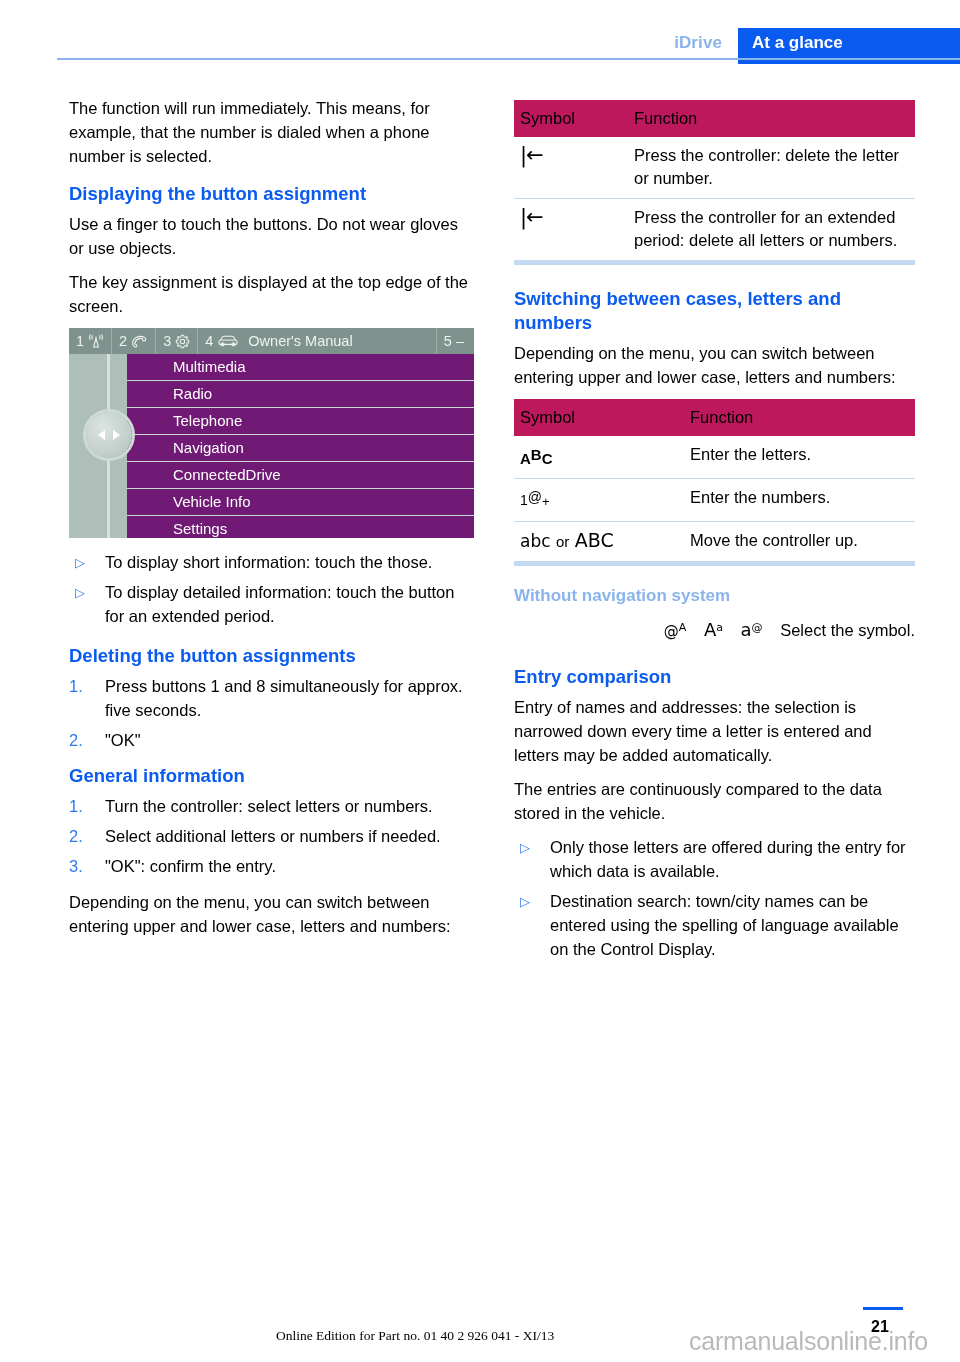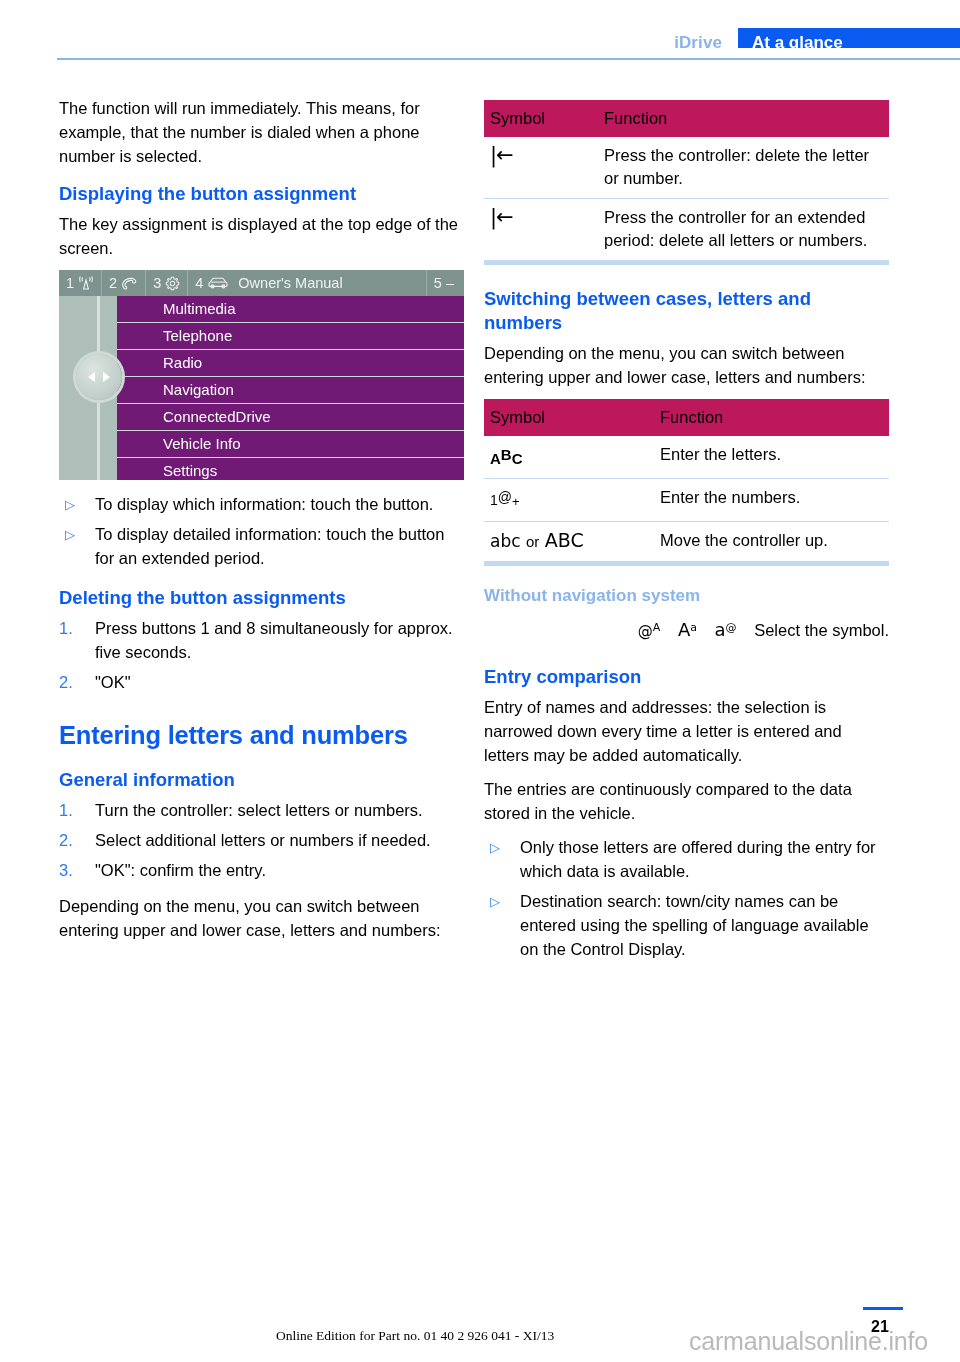--- a/index.html
+++ b/index.html
@@ -21,21 +21,21 @@
     position: absolute;
     top: 0;
     left: 0;
     width: 960px;
     height: 70px;
   }
   .header-tabs {
     position: absolute;
     right: 0;
     top: 28px;
-    height: 20px;
+    height: 36px;
     display: flex;
     align-items: stretch;
   }
   .header-chapter {
     color: #8ab4ea;
     font-size: 17px;
     font-weight: bold;
     line-height: 30px;
     padding-right: 16px;
     letter-spacing: 0.1px;
@@ -55,24 +55,24 @@
     right: 0;
     top: 58px;
     height: 2px;
     background: #8ab4ea;
   }
 
   
   .columns {
     position: absolute;
     top: 96px;
-    left: 59px;
+    left: 69px;
     width: 846px;
     display: flex;
-    gap: 20px;
+    gap: 40px;
   }
   .col {
     width: 405px;
   }
 
   p.body-text {
     margin: 0 0 14px 0;
     font-size: 16.5px;
     line-height: 24px;
   }
@@ -354,20 +354,21 @@
   <div class="header-rule"></div>
 </div>
 
 <div class="columns">
 
   <div class="col">
 
     <p class="body-text">The function will run immediately. This means, for example, that the number is dialed when a phone number is selected.</p>
 
     <h2 class="section-title first">Displaying the button assignment</h2>
+    <p class="body-text tight">Use a finger to touch the buttons. Do not wear gloves or use objects.</p>
     <p class="body-text tight">The key assignment is displayed at the top edge of the screen.</p>
 
     <div class="idrive-shot">
       <div class="idrive-topbar">
         <div class="cell">
           <span>1</span>
           <span>
             <svg width="16" height="15" viewBox="0 0 16 15">
               <path d="M8 4 L5.6 13 L10.4 13 Z" fill="none" stroke="#eef3f1" stroke-width="1.1"></path>
               <path d="M4.4 5.2 a4.6 4.6 0 0 1 0 -4.0" fill="none" stroke="#eef3f1" stroke-width="1.1"></path>
@@ -409,58 +410,57 @@
         <div class="cell last">
           <span>5 –</span>
         </div>
       </div>
 
       <div class="idrive-arc"></div>
       <div class="idrive-arc-right"></div>
 
       <div class="idrive-list">
         <div class="idrive-row">Multimedia</div>
+        <div class="idrive-row">Radio</div>
         <div class="idrive-row">Telephone</div>
-        <div class="idrive-row">Radio</div>
         <div class="idrive-row">Navigation</div>
         <div class="idrive-row">ConnectedDrive</div>
         <div class="idrive-row">Vehicle Info</div>
         <div class="idrive-row">Settings</div>
       </div>
 
       <div class="idrive-knob">
         <span class="tri left"></span>
         <span class="tri right"></span>
       </div>
     </div>
 
     <ul class="bullet-list">
       <li>
         <span class="marker">▷</span>
-        <span>To display which information: touch the button.</span>
+        <span>To display short information: touch the those.</span>
       </li>
       <li>
         <span class="marker">▷</span>
         <span>To display detailed information: touch the button for an extended period.</span>
       </li>
     </ul>
 
     <h2 class="section-title">Deleting the button assignments</h2>
     <ol class="num-list">
       <li>
         <span class="marker">1.</span>
         <span>Press buttons 1 and 8 simultaneously for approx. five seconds.</span>
       </li>
       <li>
         <span class="marker">2.</span>
         <span>"OK"</span>
       </li>
     </ol>
 
-    <h1 class="chapter-title">Entering letters and numbers</h1>
 
     <h2 class="section-title first">General information</h2>
     <ol class="num-list">
       <li>
         <span class="marker">1.</span>
         <span>Turn the controller: select letters or numbers.</span>
       </li>
       <li>
         <span class="marker">2.</span>
         <span>Select additional letters or numbers if needed.</span>

